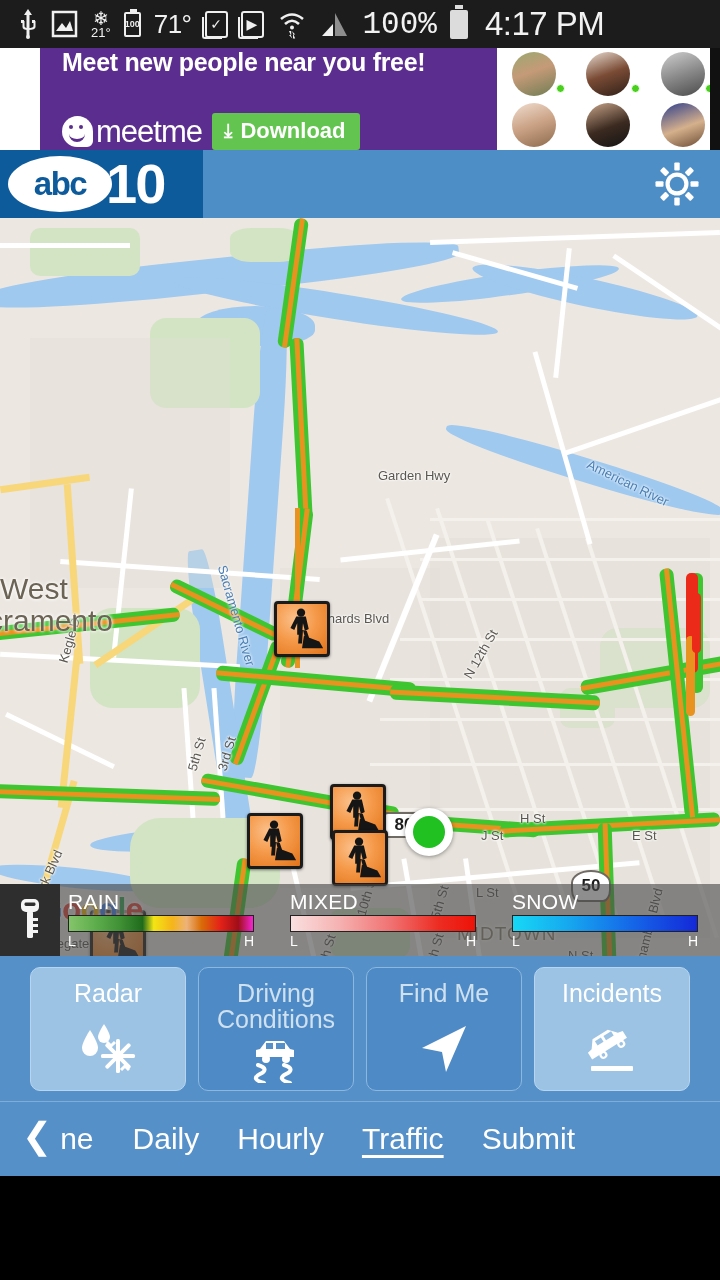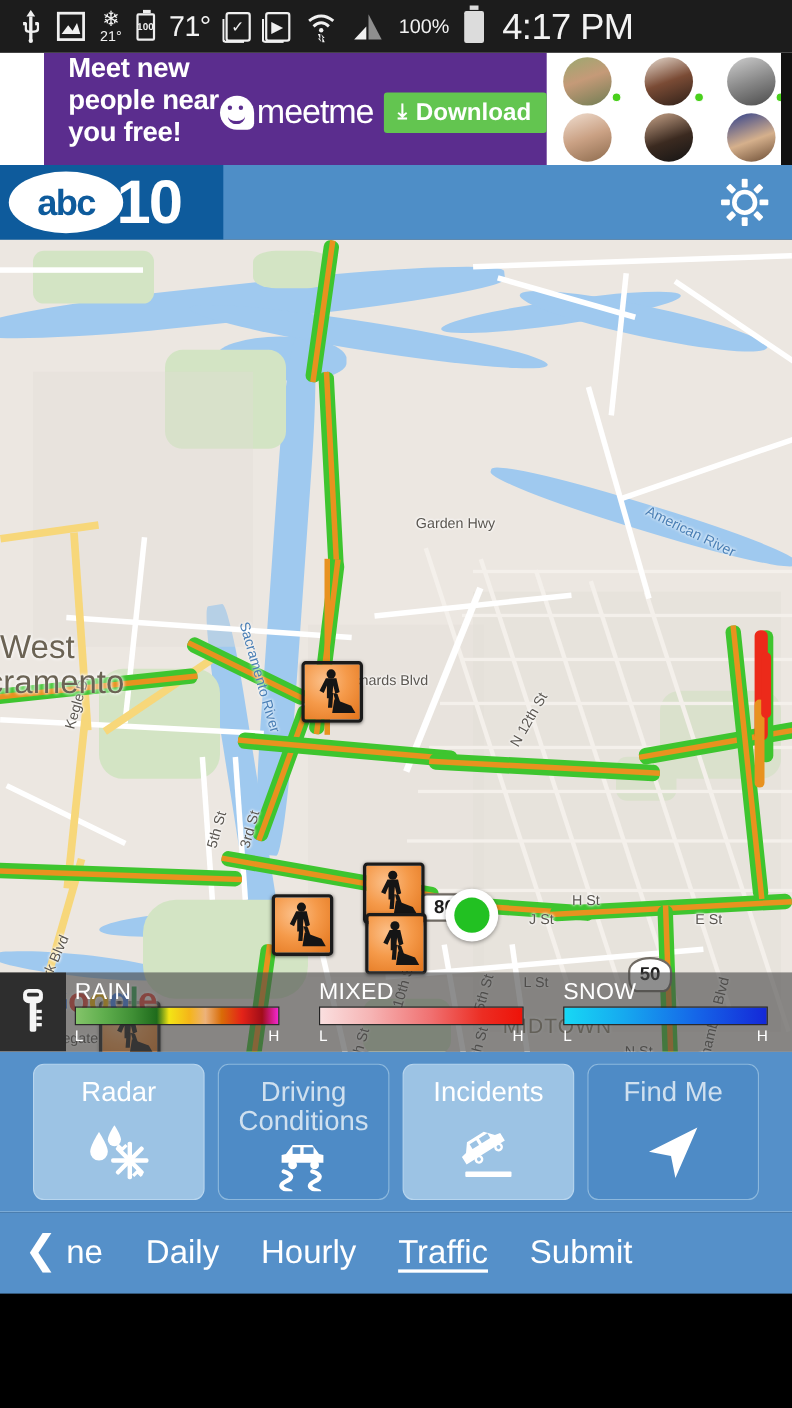--- a/index.html
+++ b/index.html
@@ -12,21 +12,21 @@
 
   
   .statusbar {
     height: 48px; background: #1c1c1c; color: #f2f2f2;
     display: flex; align-items: center; padding: 0 10px 0 18px;
     gap: 13px;
   }
   .sb-icon { display: flex; align-items: center; justify-content: center; }
   .sb-text { font-size: 26px; letter-spacing: -.5px; }
   .sb-clock { font-size: 33px; margin-left: 4px; letter-spacing: -.5px; }
-  .sb-pct { font-size: 18px; }
+  .sb-pct { font-size: 31px; font-family: Liberation Mono, monospace; }
   .sb-snow { position: relative; display: flex; flex-direction: column; align-items: center; line-height: 1; }
   .sb-snow .s { font-size: 19px; }
   .sb-snow .t { font-size: 13px; margin-top: -2px; }
   .battery-mini {
     width: 17px; height: 25px; border: 2px solid #eee; border-radius: 2px;
     position: relative; font-size: 9px; display: flex; align-items: center;
     justify-content: center; color: #eee; font-weight: bold;
   }
   .battery-mini:before {
     content: ""; position: absolute; top: -5px; left: 4px; width: 7px; height: 3px; background: #eee;
@@ -47,21 +47,21 @@
     border-left: 2.5px solid #f0f0f0; border-bottom: 2.5px solid #f0f0f0; border-radius: 0 0 0 3px;
   }
 
   
   .ad {
     height: 102px; background: #ffffff; display: flex; overflow: hidden;
     position: relative;
   }
   .ad-left {
     flex: 0 0 457px; background: #5b2d8e; position: relative;
-    display: flex; flex-direction: row; justify-content: space-between;
+    display: flex; flex-direction: column; justify-content: space-between;
     padding-left: 22px; margin-left: 40px;
   }
   .ad-headline { color: #fff; font-size: 25px; font-weight: bold; letter-spacing: -.3px; }
   .ad-row2 { display: flex; align-items: center; margin-top: 6px; gap: 10px; }
   .ad-logo { display: flex; align-items: center; gap: 3px; }
   .ad-smiley {
     width: 31px; height: 31px; background: #fff; border-radius: 50% 50% 6px 50%;
     position: relative;
   }
   .ad-smiley:before {
@@ -644,48 +644,48 @@
           <rect x="32" y="10" width="9" height="6" fill="#5590c9"></rect>
           <circle cx="22" cy="26" r="4"></circle>
               <circle cx="42" cy="26" r="4"></circle>
           <path d="M14 32 q12 4 2 9 q-10 5 4 9" fill="none" stroke="#fff" stroke-width="4" stroke-linecap="round"></path>
           <path d="M40 32 q12 4 2 9 q-10 5 4 9" fill="none" stroke="#fff" stroke-width="4" stroke-linecap="round"></path>
         </g>
           </svg>
       </div>
     </div>
 
+    <div class="abtn dim">
+      <div class="alabel">Find Me</div>
+      <div class="aicon">
+        <svg width="56" height="52" viewBox="0 0 56 52">
+          <path d="M50 4 L6 26 L26 30 L30 50 Z" fill="#ffffff"></path>
+        </svg>
+      </div>
+    </div>
+
     <div class="abtn active">
       <div class="alabel">Incidents</div>
       <div class="aicon">
         <svg width="58" height="52" viewBox="0 0 58 52">
             <g fill="#ffffff">
           <g transform="rotate(-32 29 24)">
             <path d="M10 16 l6 -8 l18 0 l7 8 l5 1 l0 8 l-41 0 l0 -8 z"></path>
             <rect x="17" y="11" width="7" height="5" fill="#9cc3e4"></rect>
             <rect x="27" y="11" width="9" height="5" fill="#9cc3e4"></rect>
             <circle cx="17" cy="27" r="4"></circle>
                 <circle cx="38" cy="27" r="4"></circle>
             <circle cx="17" cy="27" r="1.8" fill="#9cc3e4"></circle>
                 <circle cx="38" cy="27" r="1.8" fill="#9cc3e4"></circle>
           </g>
           <rect x="8" y="44" width="42" height="5" rx="1"></rect>
         </g>
           </svg>
       </div>
     </div>
-
-    <div class="abtn dim">
-      <div class="alabel">Find Me</div>
-      <div class="aicon">
-        <svg width="56" height="52" viewBox="0 0 56 52">
-          <path d="M50 4 L6 26 L26 30 L30 50 Z" fill="#ffffff"></path>
-        </svg>
-      </div>
-    </div>
   </div>
 
   <div class="bottomnav">
     <span class="bn-back">❮</span>
     <span class="bn-item clipped">ne</span>
     <span class="bn-item">Daily</span>
     <span class="bn-item">Hourly</span>
     <span class="bn-item active">Traffic</span>
     <span class="bn-item">Submit</span>
   </div>

